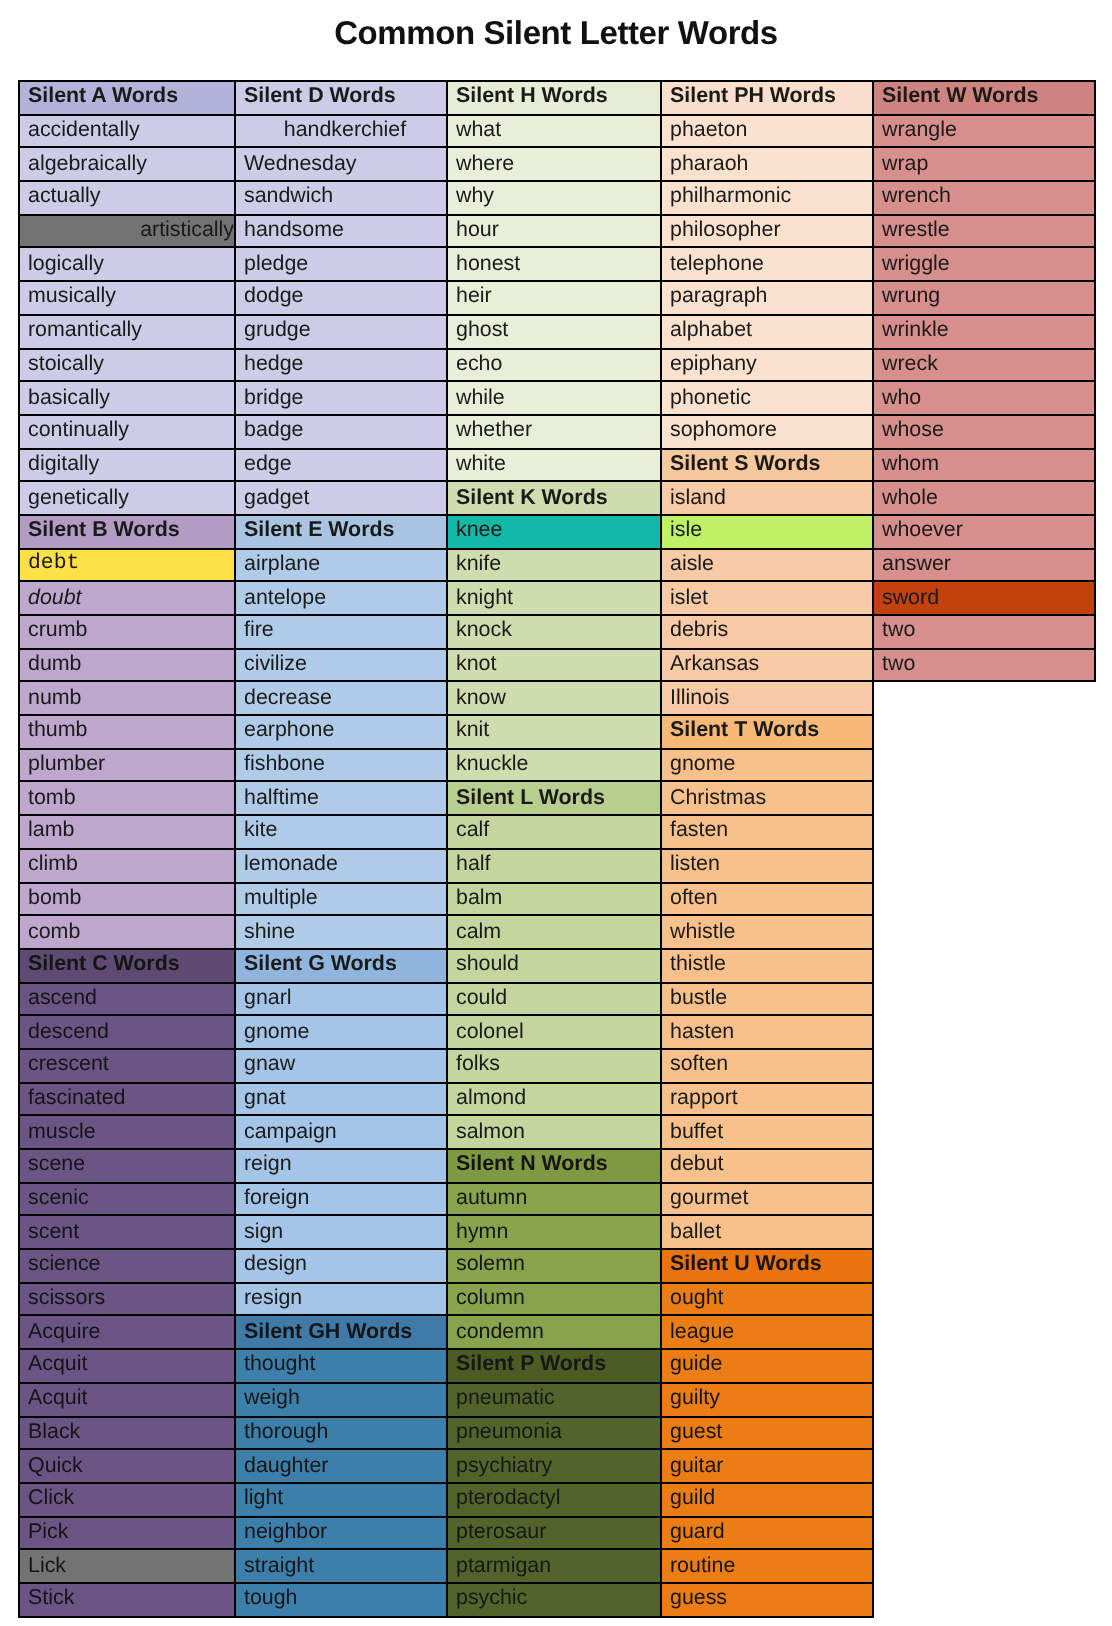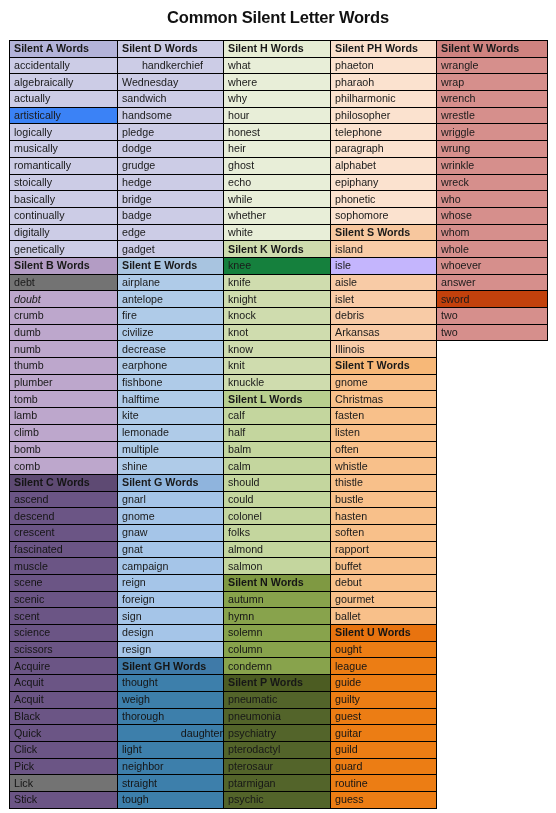--- a/index.html
+++ b/index.html
@@ -105,21 +105,21 @@
             <td style="background: rgb(214, 143, 140); color: rgb(26, 26, 26);">wrap</td>
           </tr>
           <tr>
             <td style="background: rgb(204, 204, 230); color: rgb(26, 26, 26);">actually</td>
             <td style="background: rgb(204, 204, 230); color: rgb(26, 26, 26);">sandwich</td>
             <td style="background: rgb(232, 238, 216); color: rgb(26, 26, 26);">why</td>
             <td style="background: rgb(251, 226, 207); color: rgb(26, 26, 26);">philharmonic</td>
             <td style="background: rgb(214, 143, 140); color: rgb(26, 26, 26);">wrench</td>
           </tr>
           <tr>
-            <td style="background: #3b82f6; color: rgb(26, 26, 26);">artistically</td>
+            <td style="background: #737373; color: rgb(26, 26, 26); text-align: right;">artistically</td>
             <td style="background: rgb(204, 204, 230); color: rgb(26, 26, 26);">handsome</td>
             <td style="background: rgb(232, 238, 216); color: rgb(26, 26, 26);">hour</td>
             <td style="background: rgb(251, 226, 207); color: rgb(26, 26, 26);">philosopher</td>
             <td style="background: rgb(214, 143, 140); color: rgb(26, 26, 26);">wrestle</td>
           </tr>
           <tr>
             <td style="background: rgb(204, 204, 230); color: rgb(26, 26, 26);">logically</td>
             <td style="background: rgb(204, 204, 230); color: rgb(26, 26, 26);">pledge</td>
             <td style="background: rgb(232, 238, 216); color: rgb(26, 26, 26);">honest</td>
             <td style="background: rgb(251, 226, 207); color: rgb(26, 26, 26);">telephone</td>
@@ -170,26 +170,26 @@
           <tr>
             <td style="background: rgb(204, 204, 230); color: rgb(26, 26, 26);">genetically</td>
             <td style="background: rgb(204, 204, 230); color: rgb(26, 26, 26);">gadget</td>
             <td class="head" style="background: rgb(207, 220, 174); color: rgb(26, 26, 26);">Silent K Words</td>
             <td style="background: rgb(248, 203, 166); color: rgb(26, 26, 26);">island</td>
             <td style="background: rgb(214, 143, 140); color: rgb(26, 26, 26);">whole</td>
           </tr>
           <tr>
             <td class="head" style="background: rgb(179, 156, 196); color: rgb(26, 26, 26);">Silent B Words</td>
             <td class="head" style="background: rgb(168, 196, 224); color: rgb(26, 26, 26);">Silent E Words</td>
-            <td style="background: #15803d; color: rgb(26, 26, 26);">knee</td>
-            <td style="background: #c4b5fd; color: rgb(26, 26, 26);">isle</td>
+            <td style="background: #14b8a6; color: rgb(26, 26, 26);">knee</td>
+            <td style="background: #bef264; color: rgb(26, 26, 26);">isle</td>
             <td style="background: rgb(214, 143, 140); color: rgb(26, 26, 26);">whoever</td>
           </tr>
           <tr>
-            <td style="background: #737373; color: rgb(26, 26, 26);">debt</td>
+            <td style="background: #fde047; color: rgb(26, 26, 26); font-family: Liberation Mono, monospace;">debt</td>
             <td style="background: rgb(175, 203, 232); color: rgb(26, 26, 26);">airplane</td>
             <td style="background: rgb(207, 220, 174); color: rgb(26, 26, 26);">knife</td>
             <td style="background: rgb(248, 203, 166); color: rgb(26, 26, 26);">aisle</td>
             <td style="background: rgb(214, 143, 140); color: rgb(26, 26, 26);">answer</td>
           </tr>
           <tr>
             <td style="background: rgb(189, 167, 204); color: rgb(26, 26, 26); font-style: italic;">doubt</td>
             <td style="background: rgb(175, 203, 232); color: rgb(26, 26, 26);">antelope</td>
             <td style="background: rgb(207, 220, 174); color: rgb(26, 26, 26);">knight</td>
             <td style="background: rgb(248, 203, 166); color: rgb(26, 26, 26);">islet</td>
@@ -365,21 +365,21 @@
           </tr>
           <tr>
             <td style="background: rgb(107, 85, 133); color: rgb(21, 21, 21);">Black</td>
             <td style="background: rgb(61, 127, 171); color: rgb(21, 21, 21);">thorough</td>
             <td style="background: rgb(83, 100, 42); color: rgb(23, 23, 23);">pneumonia</td>
             <td style="background: rgb(236, 125, 20); color: rgb(21, 21, 21);">guest</td>
             <td class="blank"></td>
           </tr>
           <tr>
             <td style="background: rgb(107, 85, 133); color: rgb(21, 21, 21);">Quick</td>
-            <td style="background: rgb(61, 127, 171); color: rgb(21, 21, 21); text-align: right;">daughter</td>
+            <td style="background: rgb(61, 127, 171); color: rgb(21, 21, 21);">daughter</td>
             <td style="background: rgb(83, 100, 42); color: rgb(23, 23, 23);">psychiatry</td>
             <td style="background: rgb(236, 125, 20); color: rgb(21, 21, 21);">guitar</td>
             <td class="blank"></td>
           </tr>
           <tr>
             <td style="background: rgb(107, 85, 133); color: rgb(21, 21, 21);">Click</td>
             <td style="background: rgb(61, 127, 171); color: rgb(21, 21, 21);">light</td>
             <td style="background: rgb(83, 100, 42); color: rgb(23, 23, 23);">pterodactyl</td>
             <td style="background: rgb(236, 125, 20); color: rgb(21, 21, 21);">guild</td>
             <td class="blank"></td>

